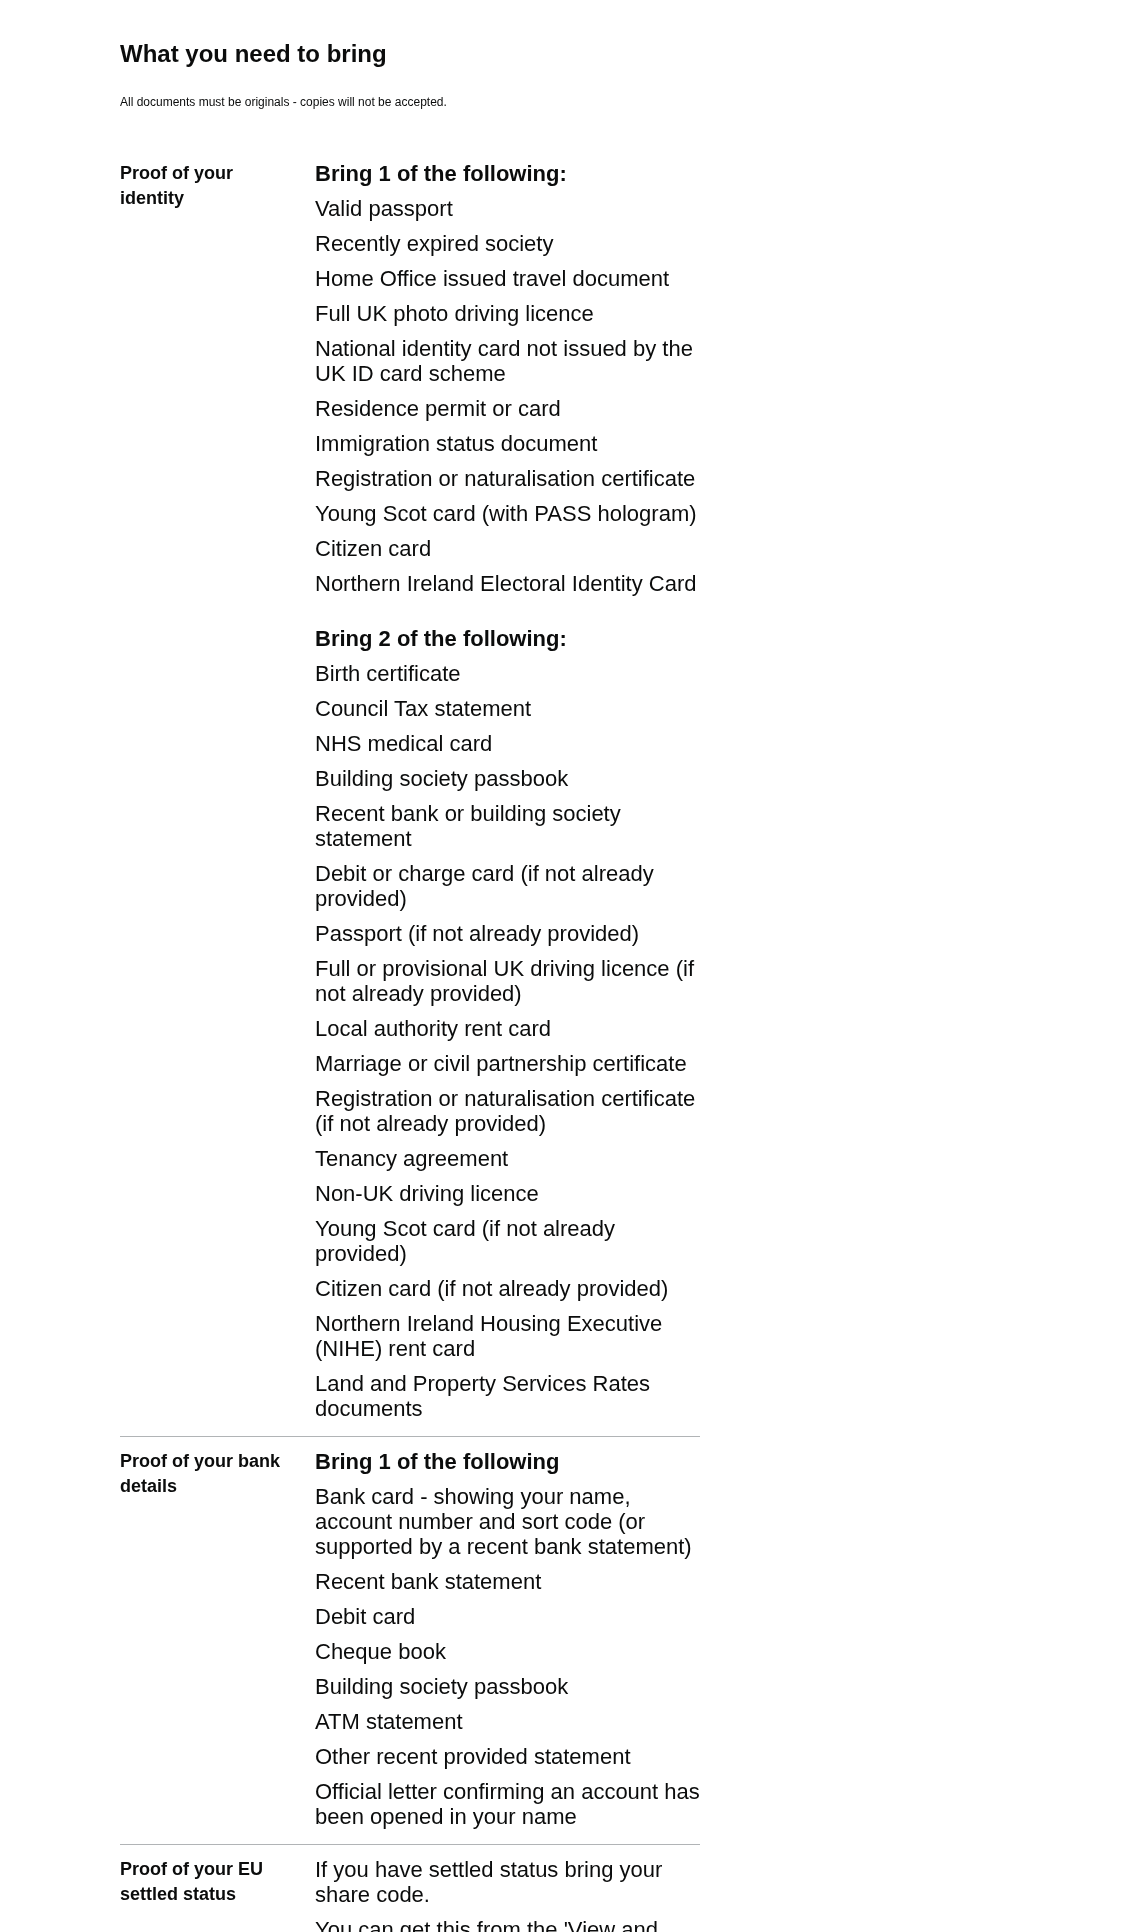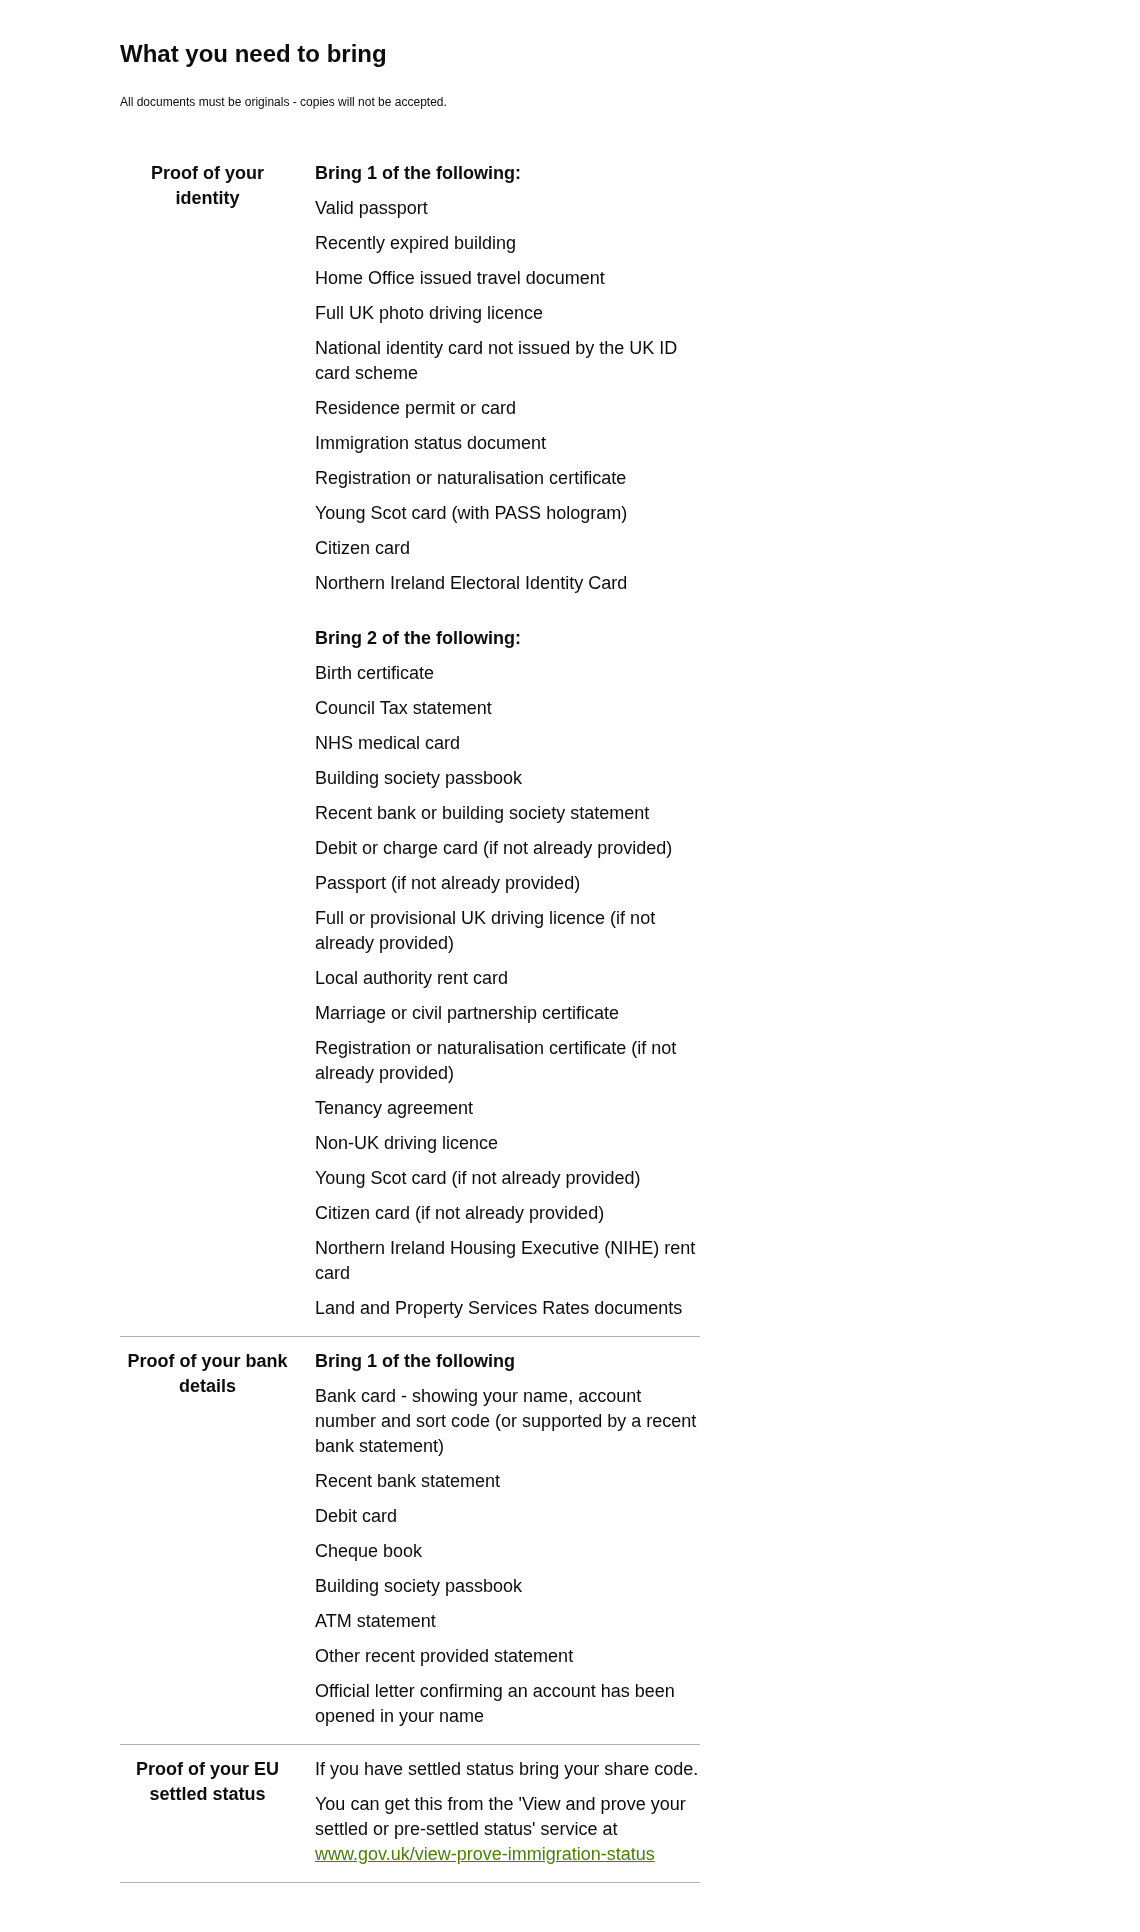--- a/index.html
+++ b/index.html
@@ -26,32 +26,32 @@
     margin: 0 0 34px 0;
   }
   table.req-table {
     border-collapse: collapse;
     width: 580px;
   }
   tr.doc-row { border-bottom: 1px solid #b1b4b6; }
   th.row-header {
     width: 175px;
     padding: 12px 20px 5px 0;
-    text-align: center;
+    text-align: left;
     vertical-align: top;
     font-size: 18px;
     line-height: 25px;
     font-weight: 700;
     margin-left: 48px;
   }
   td.row-content {
     width: 385px;
     padding: 12px 0 5px 0;
     vertical-align: top;
-    font-size: 18px;
+    font-size: 22px;
     line-height: 25px;
   }
   td.row-content p { margin: 0 0 10px 0; }
   p.group-heading { font-weight: 700; }
   .group + .group { margin-top: 30px; }
   a.doc-link { color: #4d7c0f; text-decoration: underline; }
 </style>
 </head>
 <body>
 
@@ -59,21 +59,21 @@
   <h2 class="page-title">What you need to bring</h2>
   <p class="intro">All documents must be originals - copies will not be accepted.</p>
   <table class="req-table">
     <tbody>
         <tr class="doc-row">
           <th class="row-header">Proof of your identity</th>
           <td class="row-content">
             <div class="group">
               <p class="group-heading">Bring 1 of the following:</p>
               <p class="item">Valid passport</p>
-              <p class="item">Recently expired building</p>
+              <p class="item">Recently expired society</p>
               <p class="item">Home Office issued travel document</p>
               <p class="item">Full UK photo driving licence</p>
               <p class="item">National identity card not issued by the UK ID card scheme</p>
               <p class="item">Residence permit or card</p>
               <p class="item">Immigration status document</p>
               <p class="item">Registration or naturalisation certificate</p>
               <p class="item">Young Scot card (with PASS hologram)</p>
               <p class="item">Citizen card</p>
               <p class="item">Northern Ireland Electoral Identity Card</p>
             </div>

